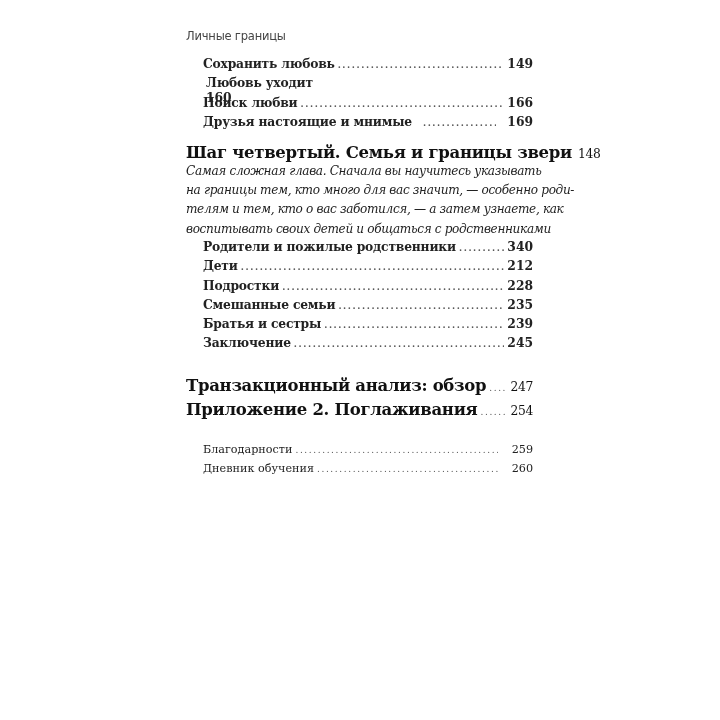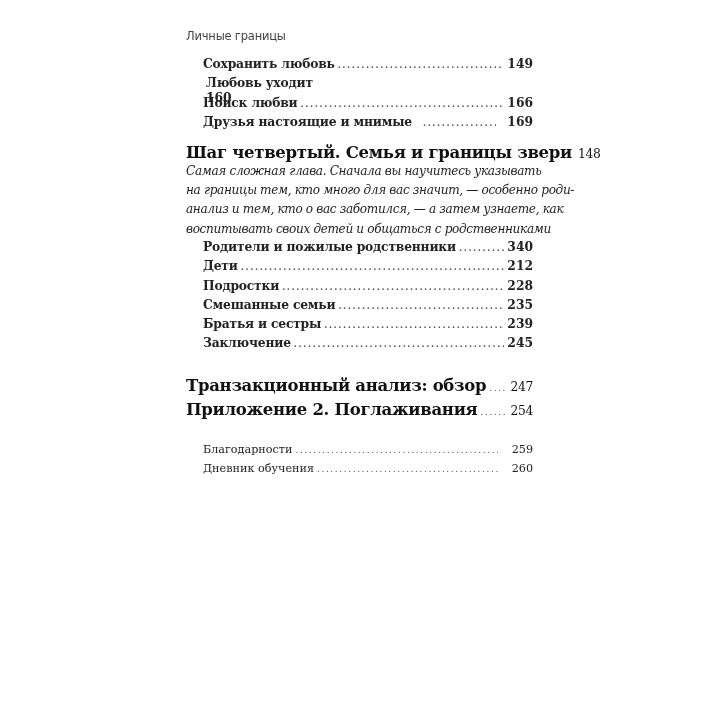--- a/index.html
+++ b/index.html
@@ -52,21 +52,21 @@
 
   <div class="row chapter" style="top:143px;">
     <span class="title">Шаг четвертый. Семья и границы звери</span>
     <span class="dots"></span>
     <span class="page-num">148</span>
   </div>
 
   <div class="desc">
     <span class="justify">Самая сложная глава. Сначала вы научитесь указывать</span>
     <span class="justify">на границы тем, кто много для вас значит, — особенно роди-</span>
-    <span class="justify">анализ и тем, кто о вас заботился, — а затем узнаете, как</span>
+    <span class="justify">телям и тем, кто о вас заботился, — а затем узнаете, как</span>
     <span>воспитывать своих детей и общаться с родственниками</span>
   </div>
 
   <div class="row entry" style="top:239px;">
     <span class="title">Родители и пожилые родственники</span>
     <span class="dots"></span>
     <span class="page-num">340</span>
   </div>
   <div class="row entry" style="top:258px;">
     <span class="title">Дети</span>

